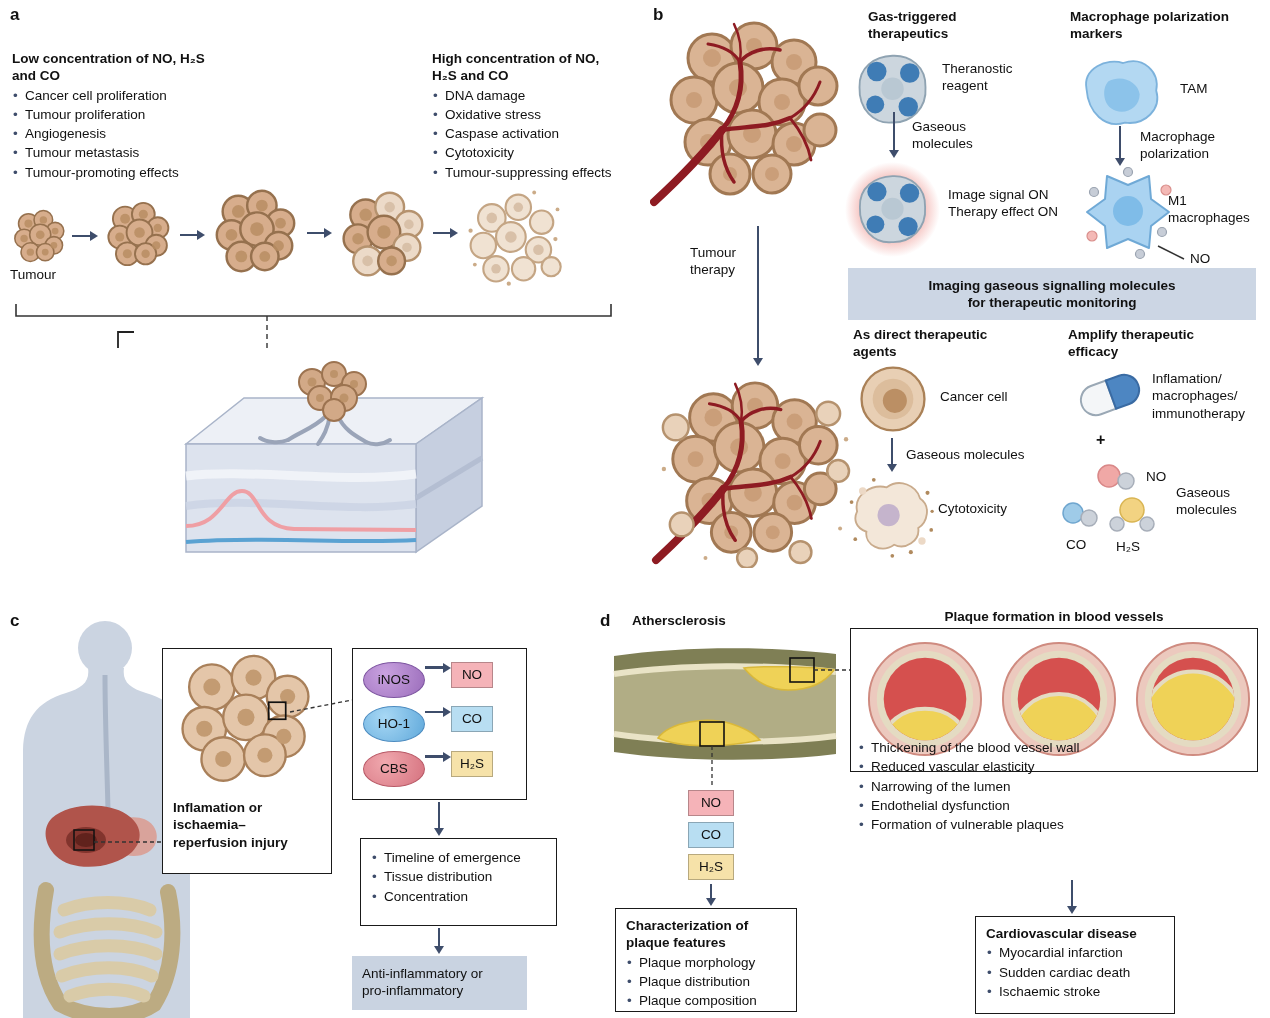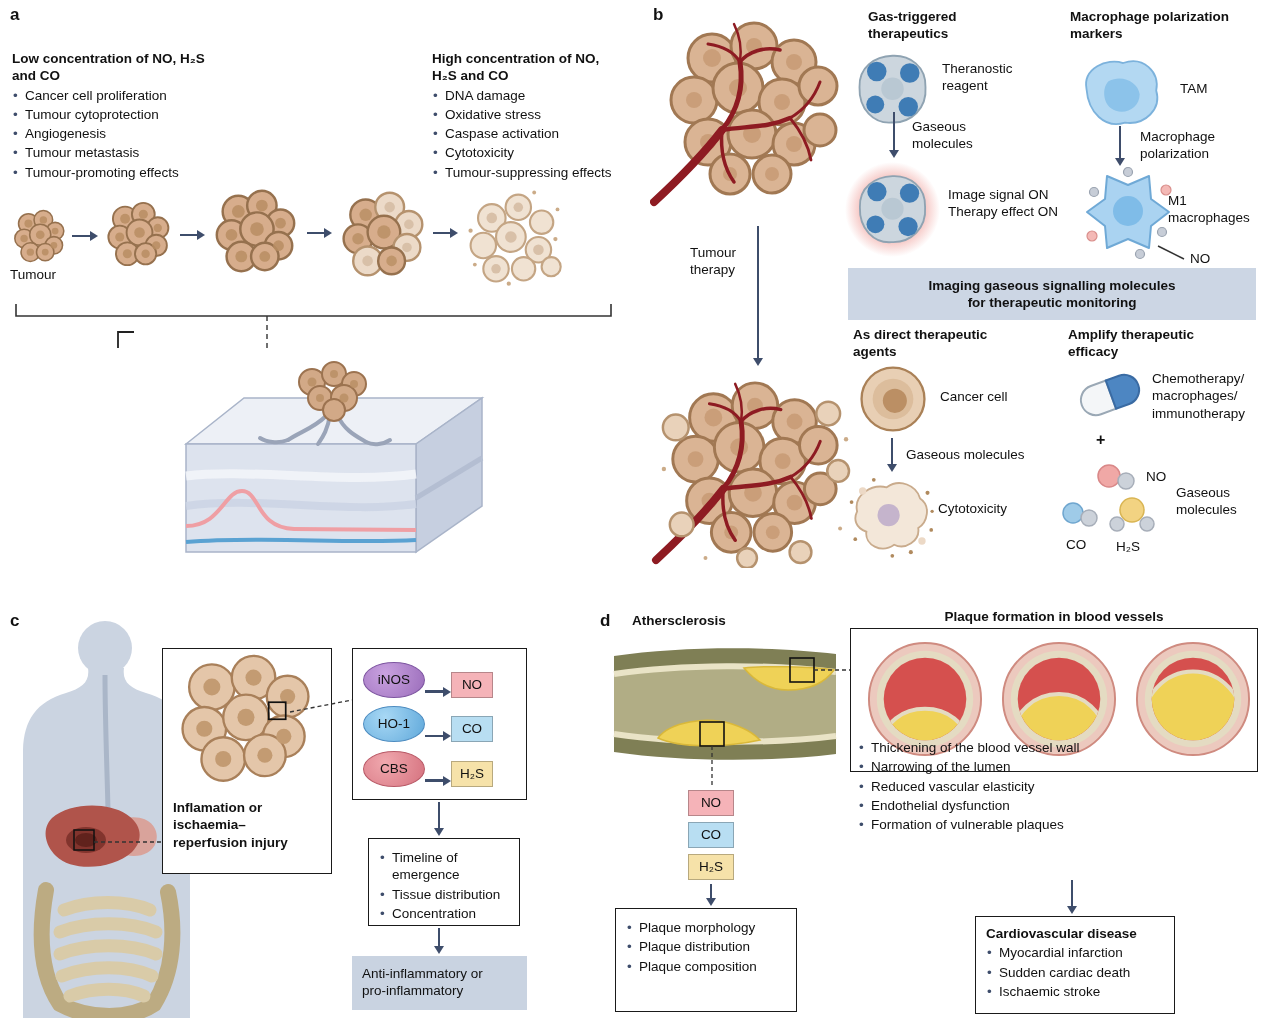--- a/index.html
+++ b/index.html
@@ -21,21 +21,21 @@
   .arrow-h .head{width:0;height:0;border-top:5.5px solid transparent;border-bottom:5.5px solid transparent;border-left:8px solid #3e4d6b}
   .box{border:1.5px solid #1a1a1a;background:#fff;padding:8px 10px}
   .banner{background:#ccd6e4;display:flex;flex-direction:column;align-items:center;justify-content:center;font-weight:700;text-align:center}
   .filled{background:#c9d3e1;padding:9px 10px}
   .gasbox{display:flex;align-items:center;justify-content:center;border:1px solid rgba(0,0,0,.25)}
   .no-bg{background:#f5b3b8}.co-bg{background:#b8def2}.h2s-bg{background:#f6e2a9}
   .ellipse{border-radius:50%;display:flex;align-items:center;justify-content:center}
   .enz-inos{background:radial-gradient(circle at 35% 30%,#c9a2e0,#9a6cba);border:1px solid #7d55a0}
   .enz-ho1{background:radial-gradient(circle at 35% 30%,#a8d8f5,#5fa8da);border:1px solid #4d8cc0}
   .enz-cbs{background:radial-gradient(circle at 35% 30%,#f0a8ae,#d5717e);border:1px solid #b85966}
-  .enz-row{display:flex;align-items:flex-end;gap:0}
+  .enz-row{display:flex;align-items:flex-start;gap:0}
   .line{display:block}
 </style>
 </head>
 <body>
 
 <div class="fig">
 
   <svg width="0" height="0" style="position:absolute" aria-hidden="true">
     <defs>
       <radialGradient id="pinkGlow">
@@ -174,21 +174,21 @@
     </defs>
   </svg>
 
   <div>
     <div class="abs plabel" style="left:10px;top:4px">a</div>
 
     <div class="abs" style="left:12px;top:50px;width:218px">
       <div class="b">Low concentration of NO, H₂S and CO</div>
       <ul class="blist">
         <li>Cancer cell proliferation</li>
-        <li>Tumour cytoprotection</li>
+        <li>Tumour proliferation</li>
         <li>Angiogenesis</li>
         <li>Tumour metastasis</li>
         <li>Tumour-promoting effects</li>
       </ul>
     </div>
 
     <div class="abs" style="left:432px;top:50px;width:190px">
       <div class="b">High concentration of NO, H₂S and CO</div>
       <ul class="blist">
         <li>DNA damage</li>
@@ -390,21 +390,21 @@
     <div class="abs" style="left:938px;top:500px">Cytotoxicity</div>
 
     <div class="abs b" style="left:1068px;top:326px;width:140px">Amplify therapeutic efficacy</div>
     <svg class="abs" style="left:1068px;top:366px" width="85" height="58" viewBox="0 0 85 58">
       <g transform="rotate(-20 42 29)">
         <path d="M27,14 h16 v30 h-16 a15,15 0 0 1 0,-30 z" fill="#f4f6f8" stroke="#9aa8b5" stroke-width="2"></path>
         <path d="M43,14 h14 a15,15 0 0 1 0,30 h-14 z" fill="#4d86c2" stroke="#3a6ba3" stroke-width="2"></path>
       </g>
     </svg>
     <div class="abs" style="left:1152px;top:370px;width:115px">
-      <span class="line">Chemotherapy/</span>
+      <span class="line">Inflamation/</span>
       <span class="line">macrophages/</span>
       <span class="line">immunotherapy</span>
     </div>
     <div class="abs b" style="left:1096px;top:430px;font-size:16px">+</div>
 
     <svg class="abs" style="left:1094px;top:460px" width="46" height="36" viewBox="0 0 46 36">
       <circle cx="15" cy="16" r="11" fill="#f0a8a6" stroke="#d98888" stroke-width="1.5"></circle>
       <circle cx="32" cy="21" r="8" fill="#ccd2da" stroke="#a7aeb9" stroke-width="1.5"></circle>
     </svg>
     <div class="abs" style="left:1146px;top:468px">NO</div>
@@ -502,21 +502,21 @@
           </div>
         <div class="gasbox h2s-bg" style="width:42px;height:26px">H₂S</div>
       </div>
     </div>
 
     <div class="abs arrow" style="left:433px;top:802px;width:12px;height:34px">
         <span class="shaft"></span>
         <span class="head"></span>
       </div>
 
-    <div class="abs box" style="left:368px;top:838px;width:152px;height:88px">
+    <div class="abs box" style="left:360px;top:838px;width:197px;height:88px">
       <ul class="blist">
         <li>Timeline of emergence</li>
         <li>Tissue distribution</li>
         <li>Concentration</li>
       </ul>
     </div>
 
     <div class="abs arrow" style="left:433px;top:928px;width:12px;height:26px">
         <span class="shaft"></span>
         <span class="head"></span>
@@ -552,20 +552,21 @@
     <div class="abs gasbox no-bg" style="left:688px;top:790px;width:46px;height:26px">NO</div>
     <div class="abs gasbox co-bg" style="left:688px;top:822px;width:46px;height:26px">CO</div>
     <div class="abs gasbox h2s-bg" style="left:688px;top:854px;width:46px;height:26px">H₂S</div>
 
     <div class="abs arrow" style="left:705px;top:884px;width:12px;height:22px">
         <span class="shaft"></span>
         <span class="head"></span>
       </div>
 
     <div class="abs box" style="left:615px;top:908px;width:182px;height:104px">
+      <div class="b">Characterization of plaque features</div>
       <ul class="blist">
         <li>Plaque morphology</li>
         <li>Plaque distribution</li>
         <li>Plaque composition</li>
       </ul>
     </div>
 
     <div class="abs b" style="left:850px;top:608px;width:408px;text-align:center">Plaque formation in blood vessels</div>
     <div class="abs box" style="left:850px;top:628px;width:408px;height:144px;padding:0"></div>
 
@@ -607,22 +608,22 @@
       <circle cx="60" cy="60" r="57" fill="none" stroke="#cf8b80" stroke-width="2"></circle>
       <circle cx="60" cy="60" r="49" fill="#e4dbc2"></circle>
       <circle cx="60" cy="60" r="42" fill="#d5504e"></circle>
       <g clip-path="url(#cs3)">
           <ellipse cx="60" cy="88" rx="52" ry="56" fill="#efd257" stroke="#e4dbc2" stroke-width="4"></ellipse>
         </g>
     </svg>
 
     <ul class="abs blist" style="left:858px;top:737px;width:350px">
       <li>Thickening of the blood vessel wall</li>
+      <li>Reduced vascular elasticity</li>
       <li>Narrowing of the lumen</li>
-      <li>Reduced vascular elasticity</li>
       <li>Endothelial dysfunction</li>
       <li>Formation of vulnerable plaques</li>
     </ul>
 
     <div class="abs arrow" style="left:1066px;top:880px;width:12px;height:34px">
         <span class="shaft"></span>
         <span class="head"></span>
       </div>
 
     <div class="abs box" style="left:975px;top:916px;width:200px;height:98px">

